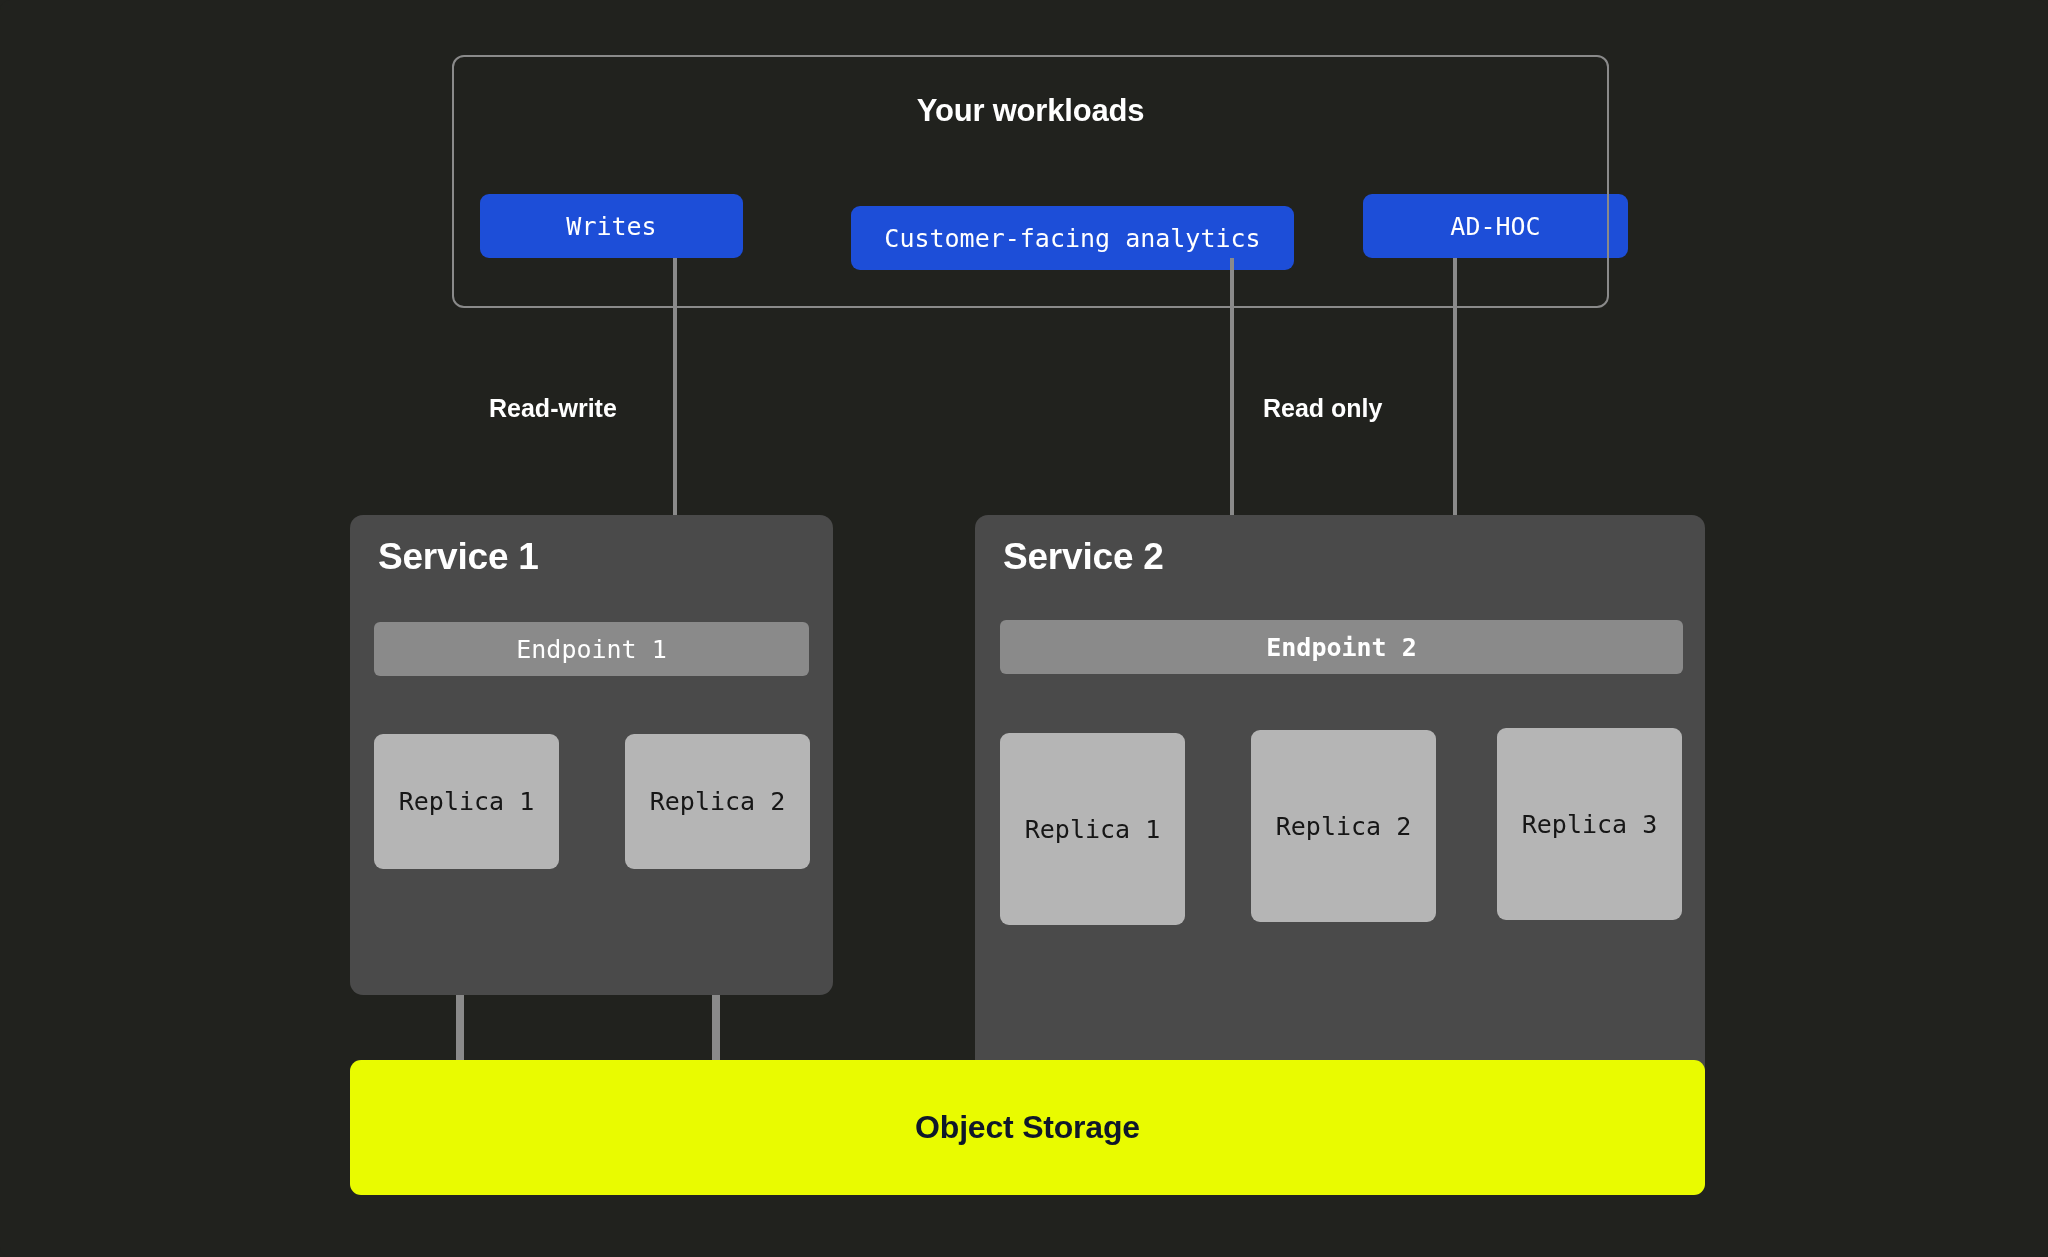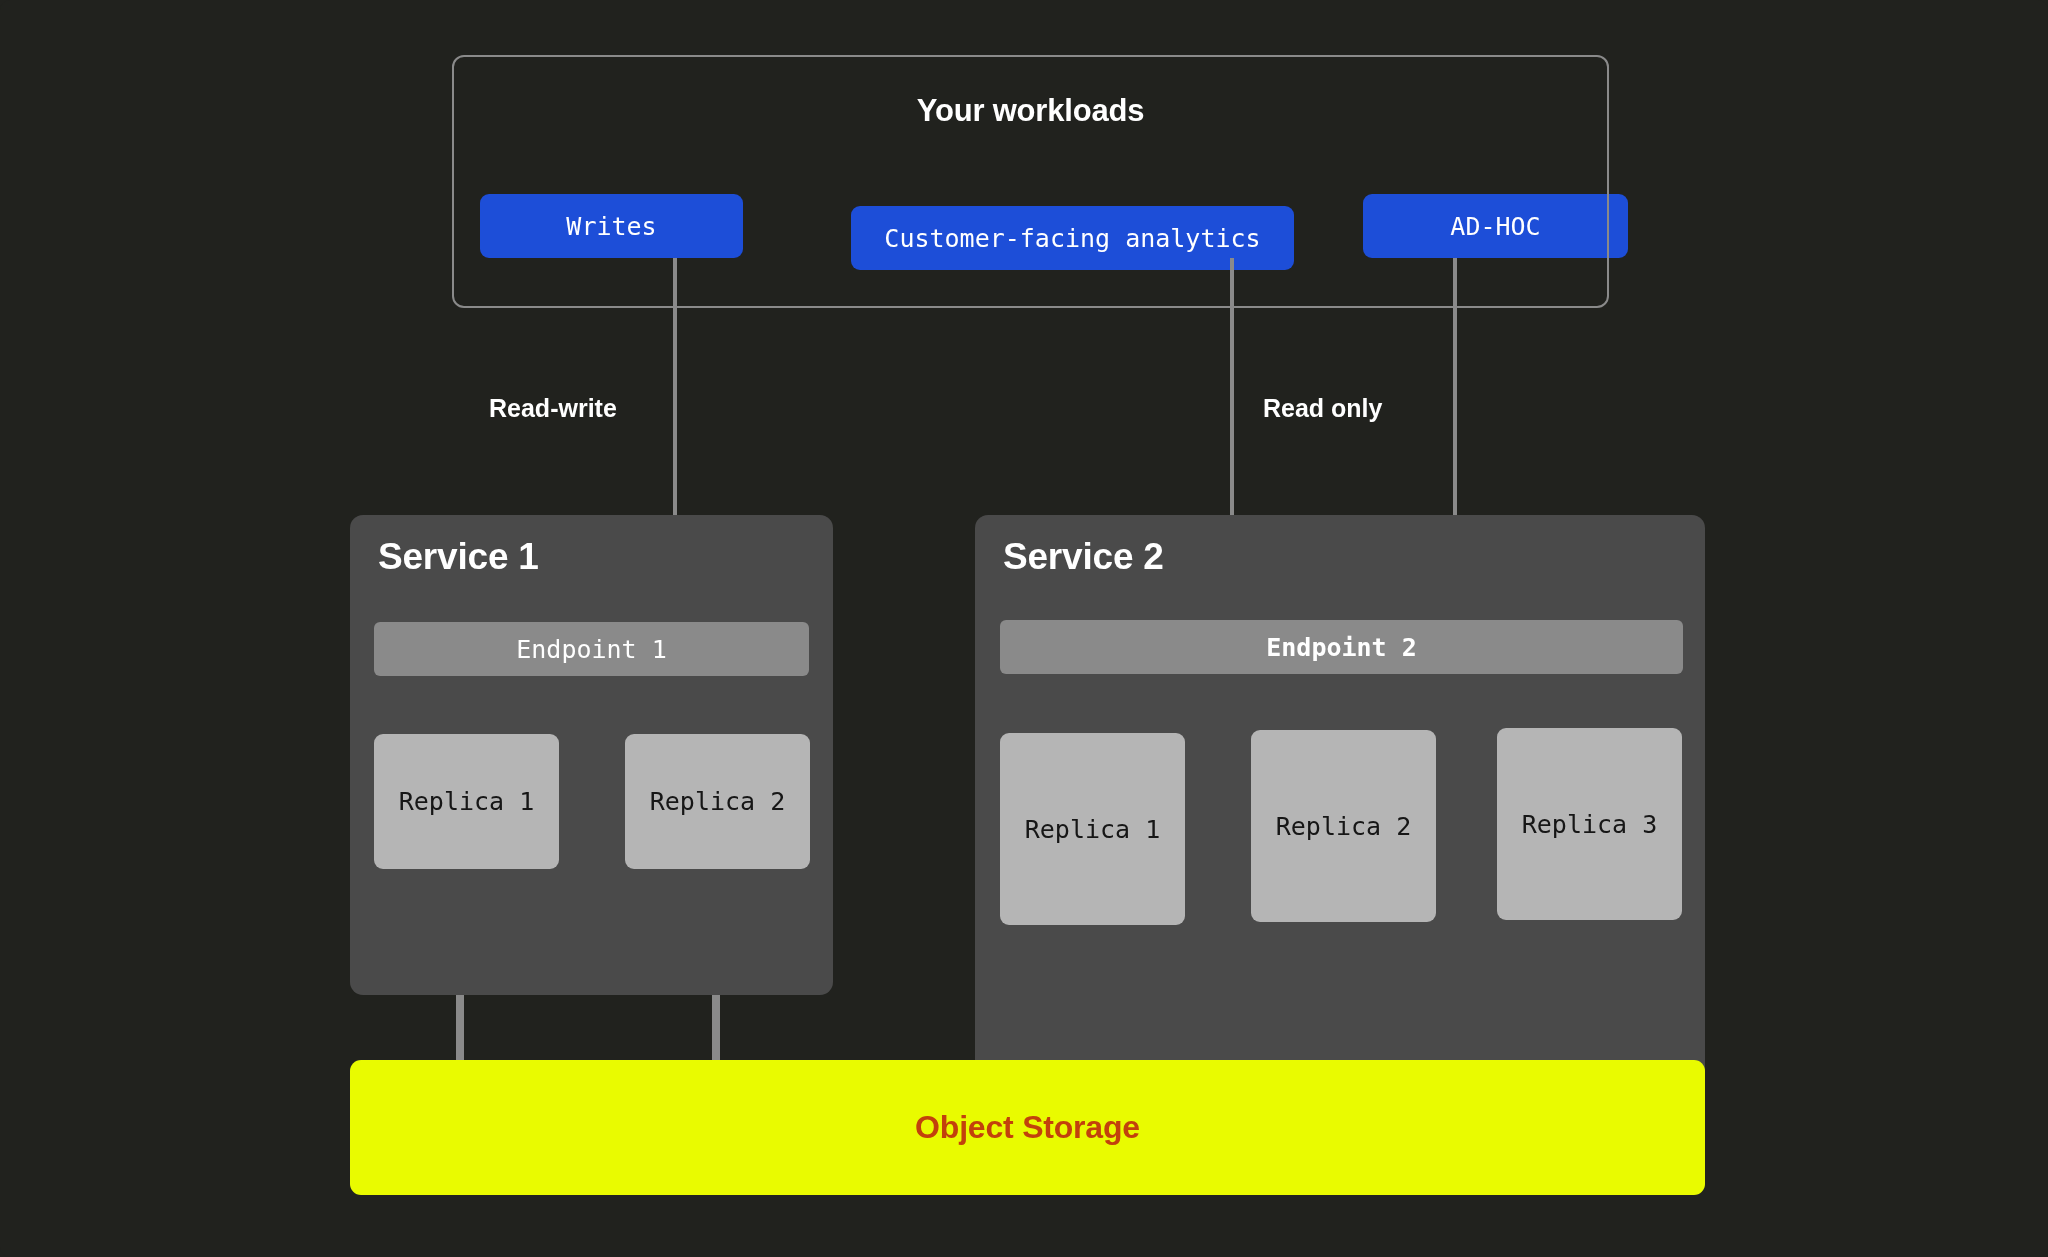--- a/index.html
+++ b/index.html
@@ -143,21 +143,21 @@
     position: absolute;
     left: 350px;
     top: 1060px;
     width: 1355px;
     height: 135px;
     background: #e9fb00;
     border-radius: 11px;
     display: flex;
     align-items: center;
     justify-content: center;
-    color: #c2410c;
+    color: #0f172a;
     font-size: 32px;
     font-weight: bold;
     z-index: 2;
     letter-spacing: -0.2px;
   }
 </style>
 </head>
 <body>
 
 <div id="canvas">

